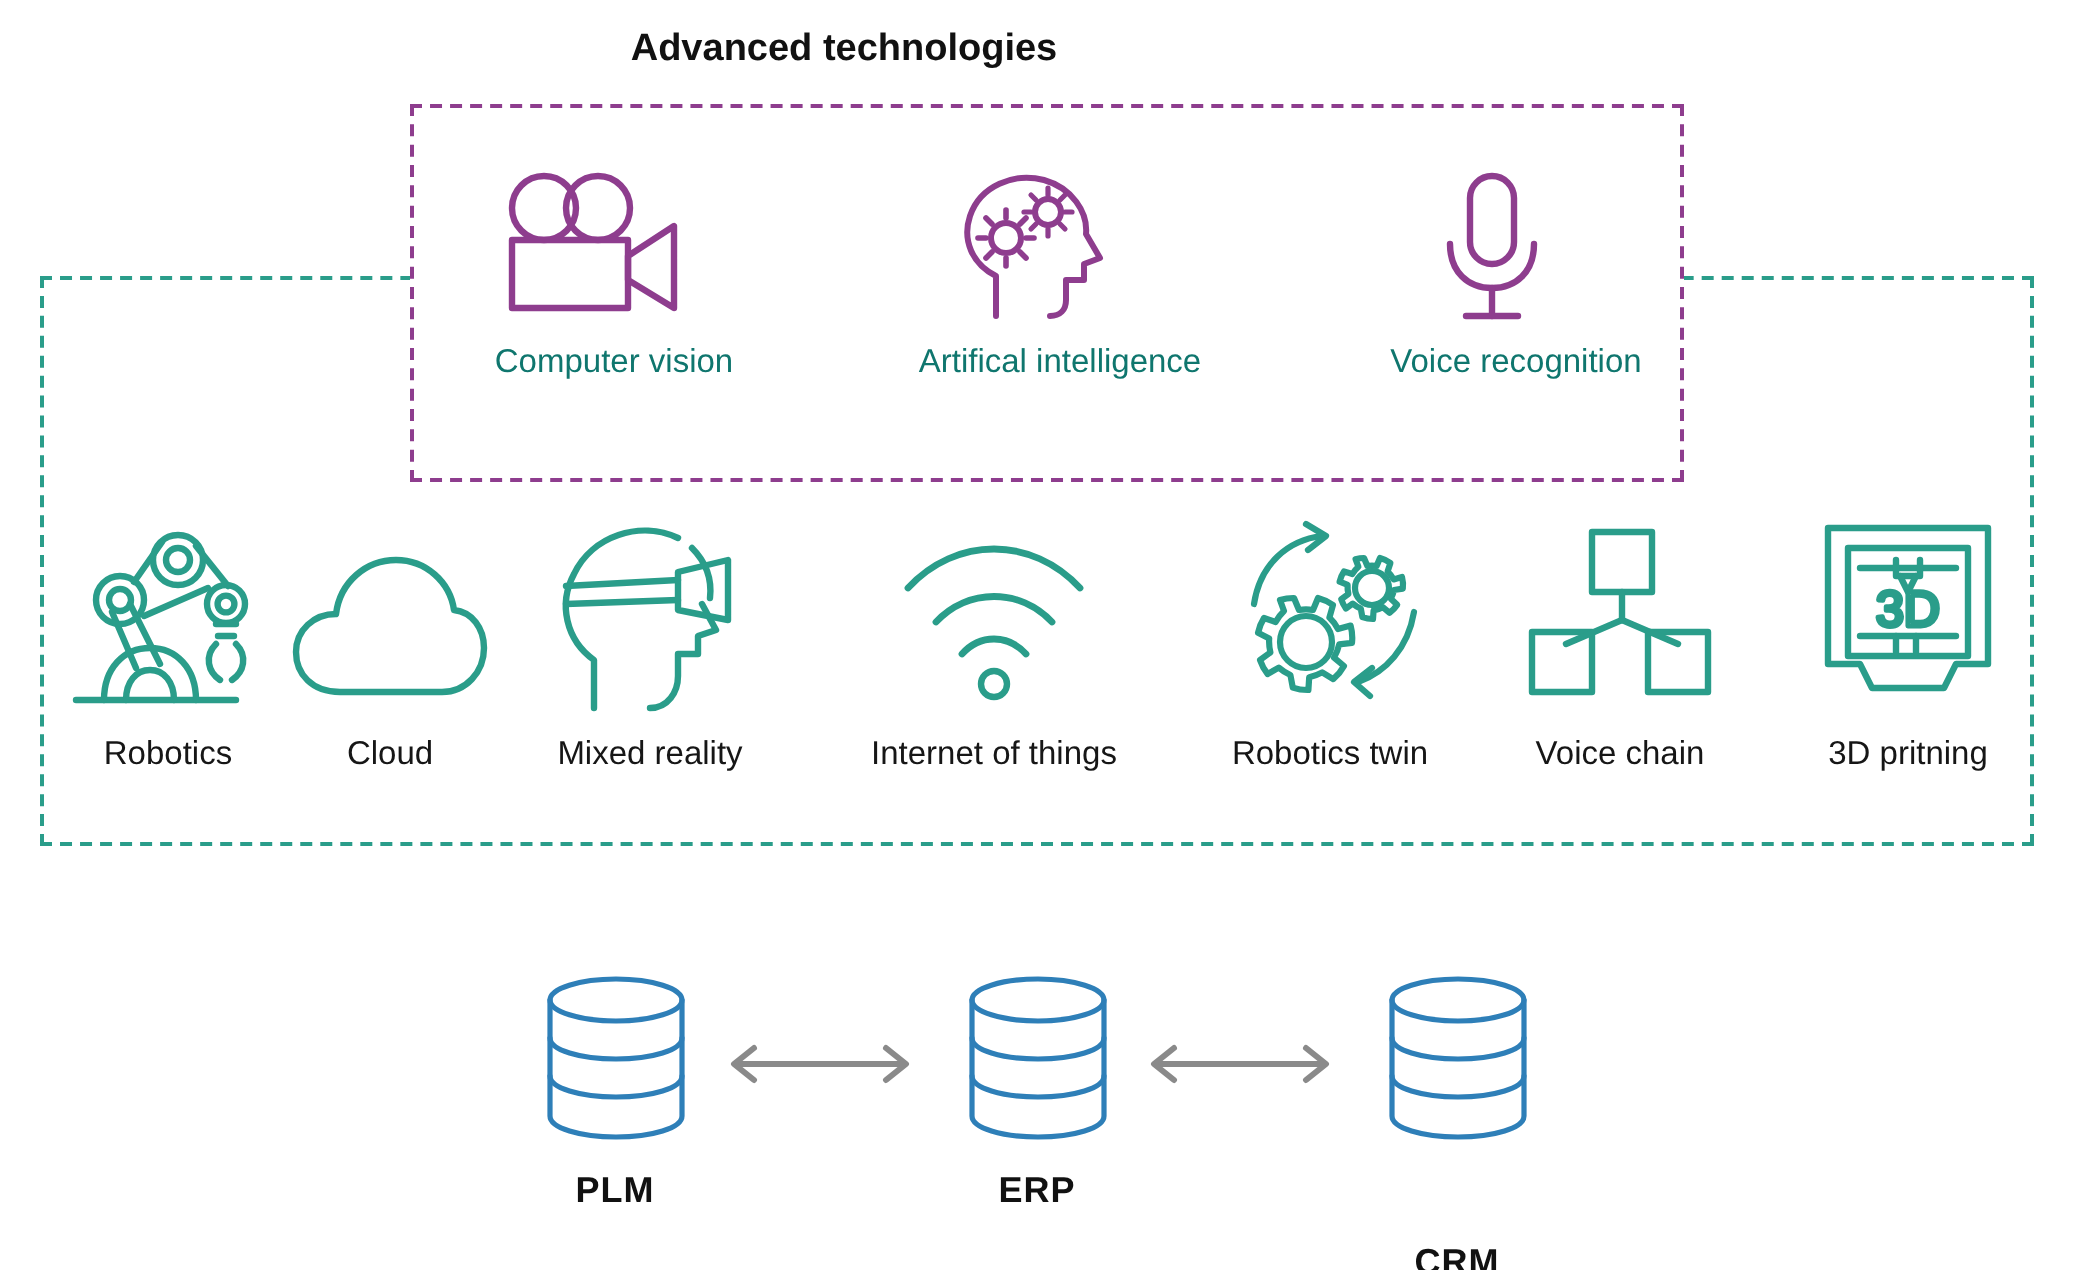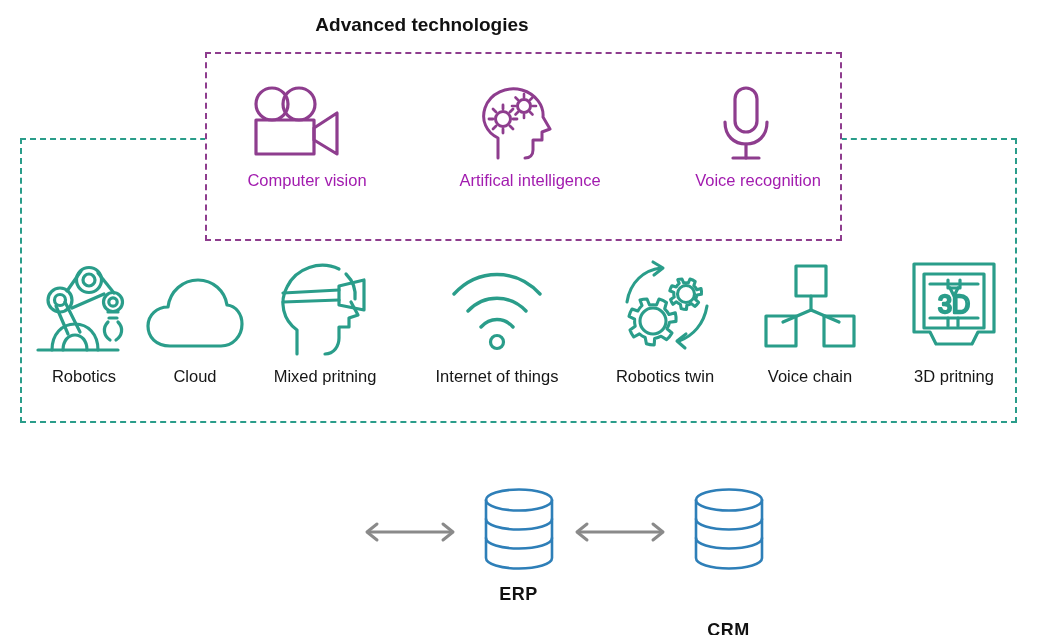--- a/index.html
+++ b/index.html
@@ -37,21 +37,21 @@
     align-items:center;justify-content:flex-start;
   }
   .cell .icon{display:block;}
   .cell .label{
     margin-top:6px;font-size:16.5px;line-height:1;color:#161616;
     white-space:nowrap;text-align:center;font-weight:normal;
   }
 
   
   .row-adv{top:84px;width:190px;}
-  .row-adv .label{color:#a21caf;margin-left:24px;}
+  .row-adv .label{color:#0f766e;margin-left:24px;}
   #cell-computer-vision{left:200px;}
   #cell-artificial-intelligence{left:423px;}
   #cell-voice-recognition{left:651px;}
 
   
   .row-core{top:258px;width:150px;}
   #cell-robotics{left:9px;}
   #cell-cloud{left:120px;}
   #cell-mixed-reality{left:250px;}
   #cell-internet-of-things{left:422px;}
@@ -212,21 +212,21 @@
           <path d="M73 16 C80 23 83 32 82 41"></path>
           <path d="M78 44 L85 57 L76 60 L76 69 L66 69 L66 80 C66 88 61 96 52 96"></path>
 
           <path d="M10 35 L66 32"></path>
           <path d="M10 44 L66 42"></path>
 
           <path d="M66 28 L91 22 L91 52 L66 47 Z"></path>
         </g>
       </svg>
     </span>
-    <span class="label">Mixed pritning</span>
+    <span class="label">Mixed reality</span>
   </div>
 
   <div class="cell row-core" id="cell-internet-of-things">
     <span class="icon">
       <svg width="104" height="100" viewBox="0 0 104 100">
         <g fill="none" stroke="#2a9d8a" stroke-width="3.4" stroke-linecap="round">
           <path d="M9 36 C33 10 71 10 95 36"></path>
           <path d="M23 53 C39 36 65 36 81 53"></path>
           <path d="M36 69 C45 59 59 59 68 69"></path>
           <circle cx="52" cy="84" r="6.5" stroke-width="3.2"></circle>
@@ -319,20 +319,33 @@
           <path d="M56 60 L56 68"></path>
 
           <text x="52" y="55" text-anchor="middle" font-family="'Liberation Sans', sans-serif" font-size="25" fill="none" stroke="#2a9d8a" stroke-width="2.4">3D</text>
         </g>
       </svg>
     </span>
     <span class="label">3D pritning</span>
   </div>
 
 
+  <div class="db-cell" id="db-plm">
+    <span class="icon">
+      <svg width="82" height="86" viewBox="0 0 82 86">
+        <g fill="none" stroke="#2e7fb8" stroke-width="2.6" stroke-linejoin="round" stroke-linecap="round">
+          <ellipse cx="41" cy="14" rx="33" ry="10.5"></ellipse>
+          <path d="M8 14 L8 72 C8 78 23 82.5 41 82.5 C59 82.5 74 78 74 72 L74 14"></path>
+          <path d="M8 33 C8 39 23 43.5 41 43.5 C59 43.5 74 39 74 33"></path>
+          <path d="M8 52 C8 58 23 62.5 41 62.5 C59 62.5 74 58 74 52"></path>
+        </g>
+      </svg>
+    </span>
+    <span class="label">PLM</span>
+  </div>
 
   <div class="db-cell" id="db-erp">
     <span class="icon">
       <svg width="82" height="86" viewBox="0 0 82 86">
         <g fill="none" stroke="#2e7fb8" stroke-width="2.6" stroke-linejoin="round" stroke-linecap="round">
           <ellipse cx="41" cy="14" rx="33" ry="10.5"></ellipse>
           <path d="M8 14 L8 72 C8 78 23 82.5 41 82.5 C59 82.5 74 78 74 72 L74 14"></path>
           <path d="M8 33 C8 39 23 43.5 41 43.5 C59 43.5 74 39 74 33"></path>
           <path d="M8 52 C8 58 23 62.5 41 62.5 C59 62.5 74 58 74 52"></path>
         </g>

